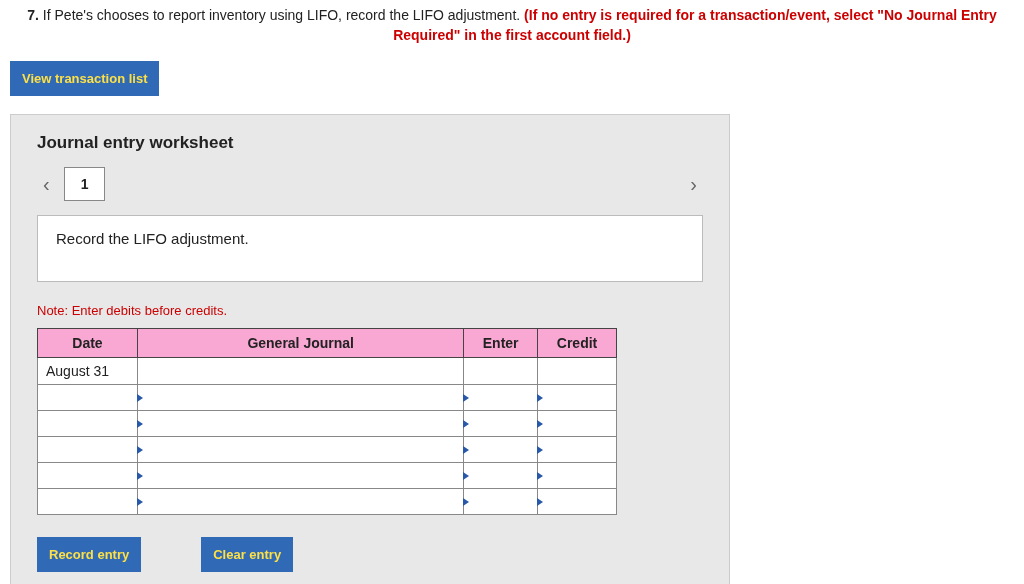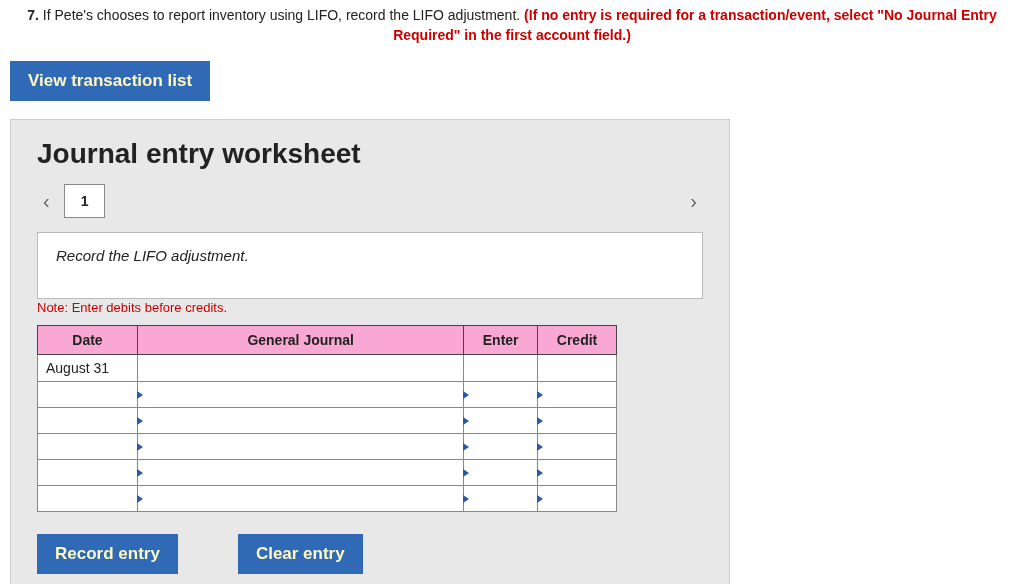--- a/index.html
+++ b/index.html
@@ -1,29 +1,29 @@
 <!DOCTYPE html>
 <html><head>
   <meta charset="utf-8">
   <style>
     * { box-sizing: border-box; margin: 0; padding: 0; }
     body { font-family: Arial, sans-serif; font-size: 14px; color: #222; background: #fff; padding: 6px 10px; }
     .question { margin-bottom: 16px; line-height: 1.4; text-align: center; }
     .question-num { font-weight: bold; }
     .question-red { color: #c00; font-weight: bold; }
-    .btn { background: #3069b5; color: #fef9c3; border: none; padding: 10px 18px; font-size: 17px; font-weight: bold; cursor: pointer; display: inline-block; }
+    .btn { background: #3069b5; color: #fde047; border: none; padding: 10px 12px; font-size: 13px; font-weight: bold; cursor: pointer; display: inline-block; }
     .view-trans-btn { margin-bottom: 18px; }
     .worksheet-panel { border: 1px solid #ccc; border-bottom: none; background: #e8e8e8; padding: 18px 26px 18px 26px; width: 720px; }
-    .worksheet-title { font-size: 28px; font-weight: bold; margin-bottom: 14px; }
+    .worksheet-title { font-size: 17px; font-weight: bold; margin-bottom: 14px; }
     .tab-row { display: flex; align-items: center; margin-bottom: 14px; position: relative; }
     .chevron { font-size: 20px; color: #666; cursor: pointer; padding: 0 6px; user-select: none; }
     .chevron.left { margin-right: 8px; }
     .chevron.right { margin-left: auto; }
     .tab-box { background: #fff; border: 1px solid #888; padding: 8px 16px; font-weight: bold; font-size: 14px; }
-    .instruction-box { background: #fff; border: 1px solid #bbb; padding: 14px 18px 34px 18px; margin-bottom: 1px; font-size: 15px; font-style: italic; }
+    .instruction-box { background: #fff; border: 1px solid #bbb; padding: 14px 18px 34px 18px; margin-bottom: 21px; font-size: 15px; }
     .note-text { color: #c00; font-size: 13px; margin-bottom: 10px; }
     .journal-table { border-collapse: collapse; width: 580px; }
     .journal-table th { background: #f9a8d4; border: 1px solid #444; padding: 6px 8px; font-weight: bold; text-align: center; font-size: 14px; }
     .journal-table td { background: #fff; border: 1px solid #888; padding: 5px 8px; height: 26px; position: relative; font-size: 14px; }
     .col-date { width: 95px; }
     .col-journal { width: 310px; }
     .col-debit { width: 70px; }
     .col-credit { width: 75px; }
     .corner-marker { position:absolute; left:-1px; top:50%; transform:translateY(-50%); width:0; height:0; border-top:4px solid transparent; border-bottom:4px solid transparent; border-left:6px solid #2858a8; }
     .btn-row { display: flex; gap: 60px; margin-top: 22px; align-items: center; }

